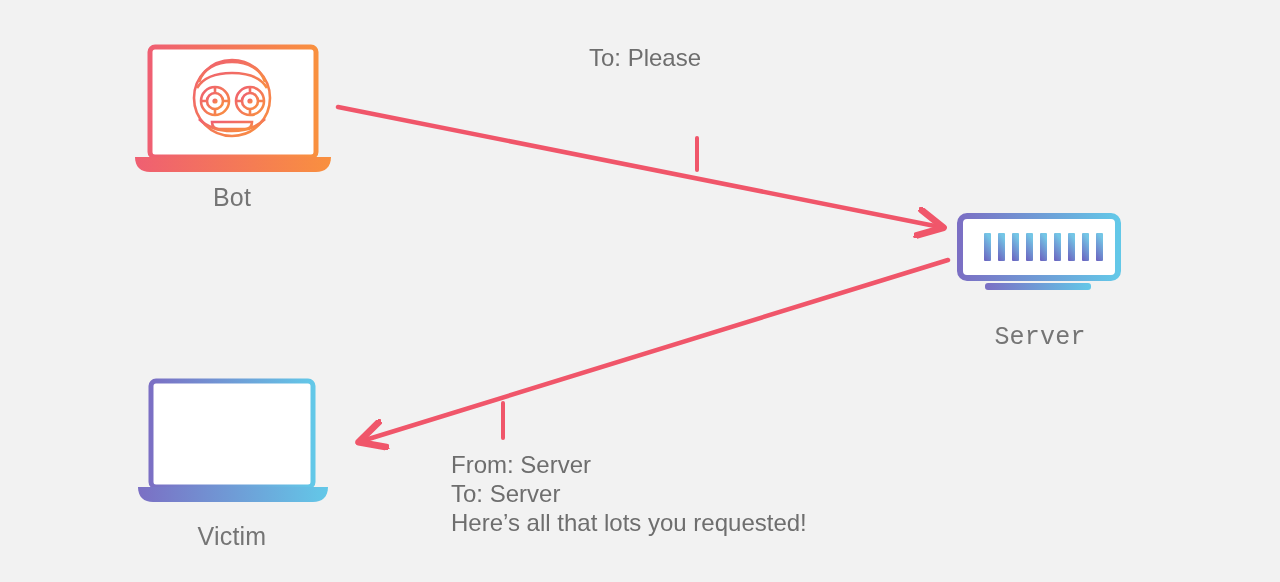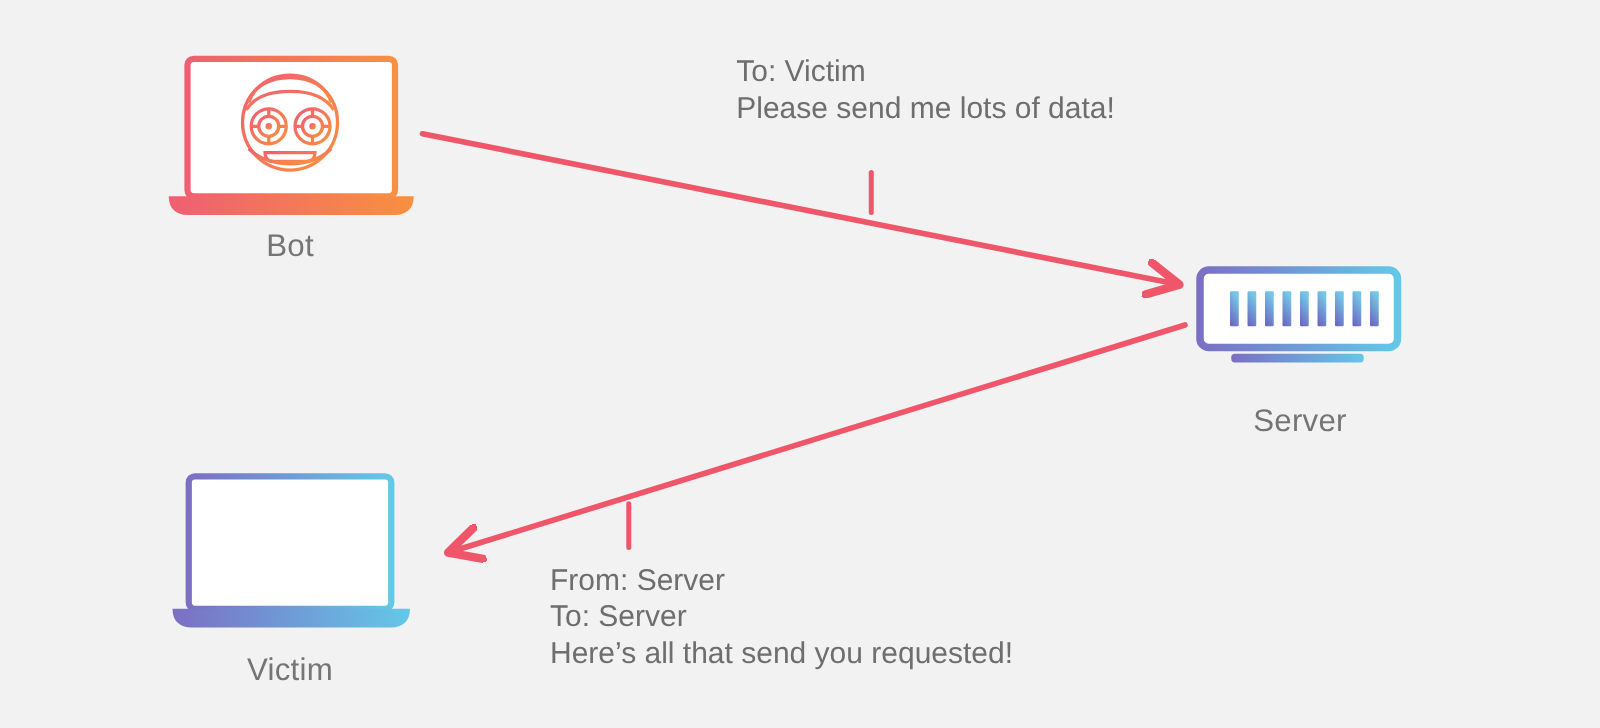--- a/index.html
+++ b/index.html
@@ -33,32 +33,32 @@
     position: absolute;
     color: #757575;
     font-size: 25px;
     font-family: "Liberation Sans", sans-serif;
     white-space: nowrap;
     text-align: center;
     letter-spacing: 0.2px;
   }
   #bot-label   { left: 132px; top: 183px; width: 200px; }
   #victim-label{ left: 132px; top: 522px; width: 200px; }
-  #server-label{ left: 940px; top: 323px; width: 200px; }
+  #server-label{ left: 940px; top: 323px; width: 200px; font-family: Liberation Mono, monospace; }
 
   .msg-block {
     position: absolute;
     color: #6e6e6e;
     font-size: 24px;
     line-height: 29px;
     font-family: "Liberation Sans", sans-serif;
     white-space: nowrap;
   }
   #msg-request { left: 589px; top: 43px; }
-  #msg-response{ left: 440px; top: 450px; }
+  #msg-response{ left: 451px; top: 450px; }
 
   .msg-line { display: block; position: relative; }
 
   .struck {
     position: relative;
     display: inline-block;
     padding: 0 1px;
   }
   .struck .strike-x {
     position: absolute;
@@ -155,23 +155,22 @@
       <line x1="948" y1="260" x2="362" y2="441" stroke="#f0566a" stroke-width="4.5" stroke-linecap="round" marker-end="url(#arrowHead)"></line>
       <line x1="503" y1="403" x2="503" y2="438" stroke="#f0566a" stroke-width="4" stroke-linecap="round"></line>
     </g>
   </svg>
 
   <div class="node-label" id="bot-label">Bot</div>
   <div class="node-label" id="victim-label">Victim</div>
   <div class="node-label" id="server-label">Server</div>
 
   <div class="msg-block" id="msg-request">
-    <span class="msg-line">To: Victim</span>
-    <span class="msg-line">Please send me lots of data!</span>
+    <span class="msg-line">To: Please</span>
   </div>
 
   <div class="msg-block" id="msg-response">
     <span class="msg-line">From: Server</span>
     <span class="msg-line">To: Server</span>
-    <span class="msg-line">Here’s all that send you requested!</span>
+    <span class="msg-line">Here’s all that lots you requested!</span>
   </div>
 
 </div>
 
 </body></html>

